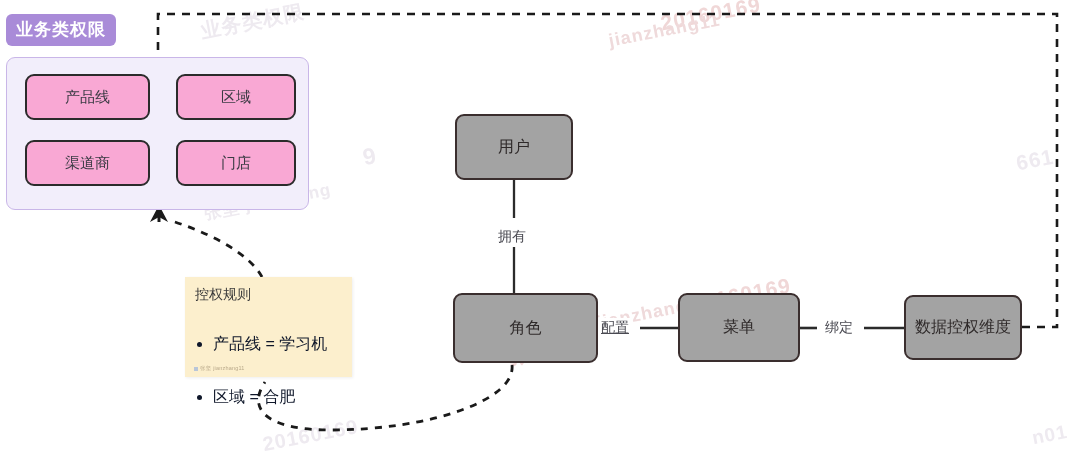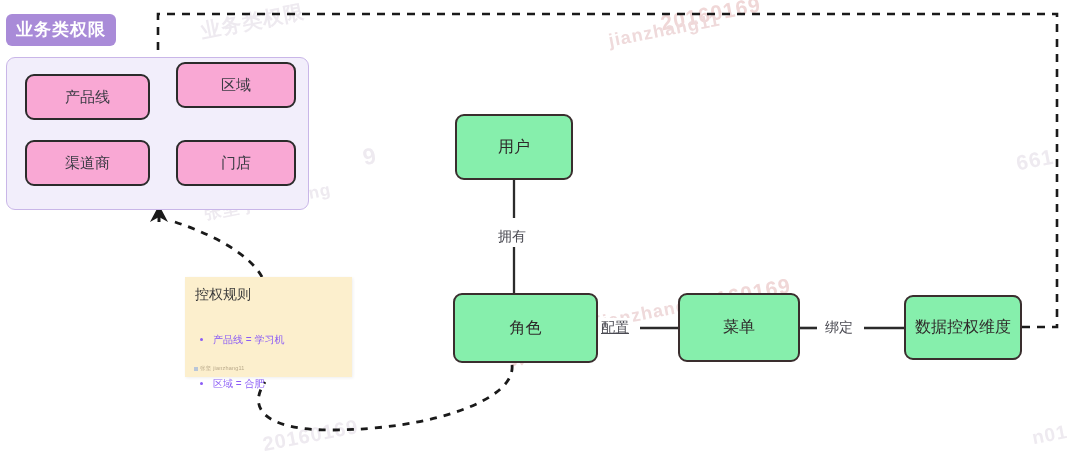--- a/index.html
+++ b/index.html
@@ -57,28 +57,28 @@
     position:absolute;
     background:#f9a8d4;
     border:2.5px solid #2b2b2b;
     border-radius:9px;
     display:flex;align-items:center;justify-content:center;
     font-size:15px;color:#3b3b44;
     box-sizing:border-box;
     z-index:4;
   }
   #dim0{left:25px;top:74px;width:125px;height:46px;}
-  #dim1{left:176px;top:62px;width:120px;height:46px;}
+  #dim1{left:176px;top:74px;width:120px;height:46px;}
   #dim2{left:25px;top:140px;width:125px;height:46px;}
   #dim3{left:176px;top:140px;width:120px;height:46px;}
 
   
   .node{
     position:absolute;
-    background:#86efac;
+    background:#a3a3a3;
     border:2.5px solid #3a2e2e;
     border-radius:9px;
     display:flex;align-items:center;justify-content:center;
     font-size:16px;color:#2f2a2a;
     box-sizing:border-box;
     z-index:4;
     white-space:nowrap;
   }
   #node-user{left:455px;top:114px;width:118px;height:66px;}
   #node-role{left:453px;top:293px;width:145px;height:70px;}
@@ -106,21 +106,21 @@
     background:#fcefcd;
     border-radius:0;
     box-sizing:border-box;
     padding:8px 10px 0 10px;
     z-index:5;
     box-shadow:1px 1px 3px rgba(0,0,0,.07);
   }
   .note-title{font-size:14px;color:#3a3a3a;font-weight:400;line-height:1.3;}
   .note-list{margin:3px 0 0 0;padding-left:18px;}
   .note-list li{
-    font-size:10px;color:#8b5cf6;line-height:1.42;
+    font-size:16px;color:#0f172a;line-height:1.42;
     list-style:disc;
     margin-top:30px;
   }
   .note-sig{
     position:absolute;left:9px;bottom:5px;
     font-size:5.5px;color:#b9a98a;
     letter-spacing:.2px;
     white-space:nowrap;
   }
   .note-sig .sq{

